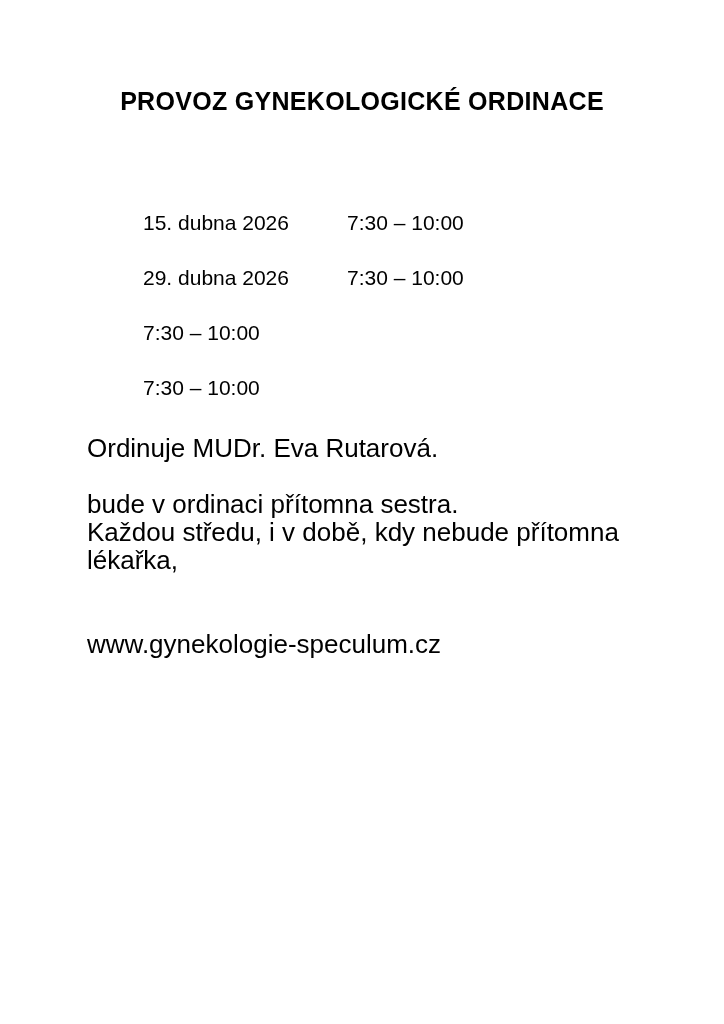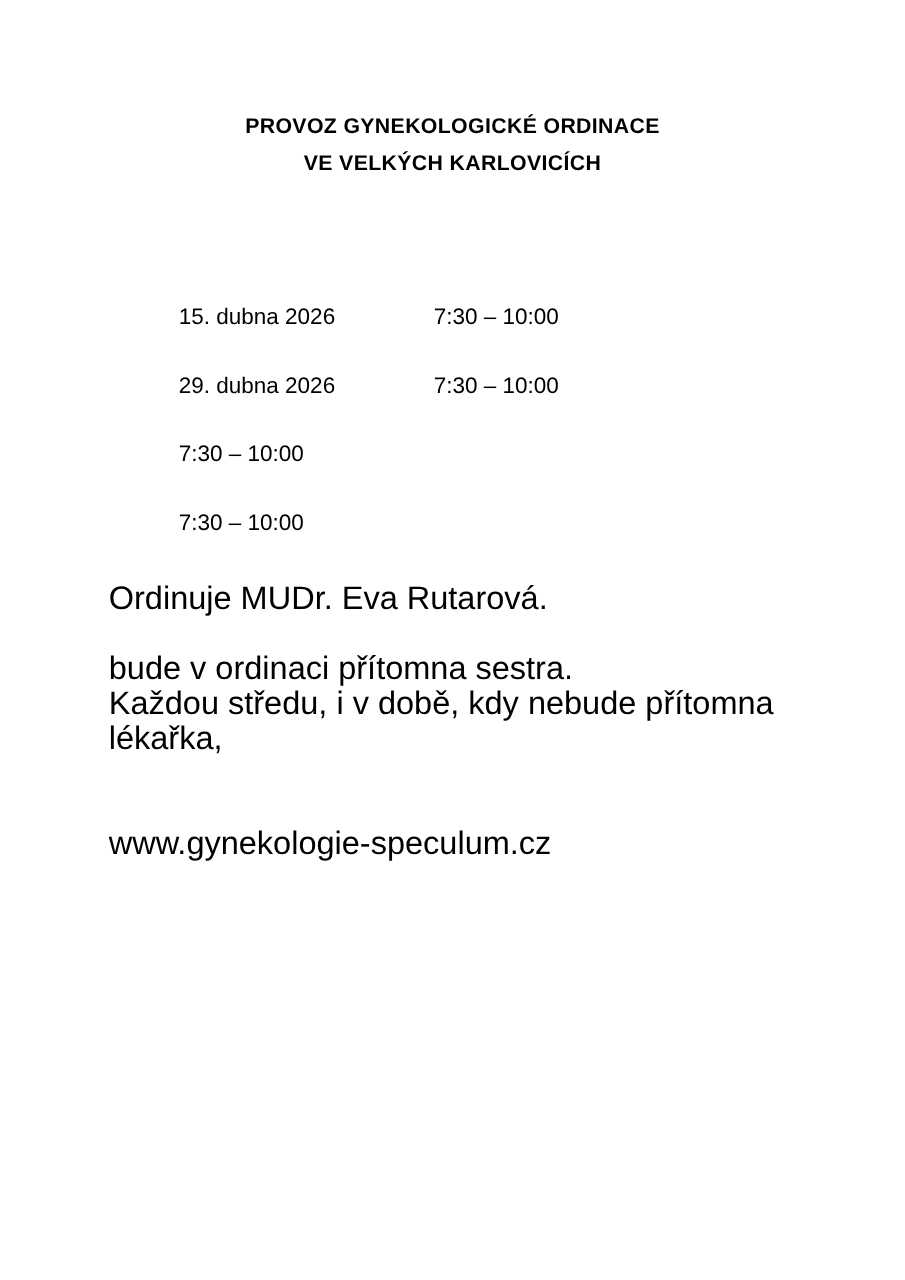--- a/index.html
+++ b/index.html
@@ -13,28 +13,28 @@
     height: 1024px;
     background: #ffffff;
     color: #000000;
     font-family: "Liberation Sans", "DejaVu Sans", sans-serif;
     overflow: hidden;
   }
   .title-block {
     padding-top: 86px;
     text-align: center;
     font-weight: bold;
-    font-size: 17px;
+    font-size: 25px;
     line-height: 30px;
     letter-spacing: 0.3px;
   }
   .schedule {
     margin-top: 93px;
     margin-left: 143px;
-    font-size: 18px;
+    font-size: 21px;
   }
   .schedule-row {
     display: flex;
     line-height: 28px;
     margin-bottom: 27px;
   }
   .schedule-date {
     width: 204px;
   }
   .schedule-time {
@@ -62,21 +62,20 @@
     display: block;
   }
 </style>
 </head>
 <body>
 
 <div class="page">
 
   <div class="title-block">
     <span class="line">PROVOZ GYNEKOLOGICKÉ ORDINACE</span>
-    <span class="line">VE VELKÝCH KARLOVICÍCH</span>
   </div>
 
   <div class="schedule">
     <div class="schedule-row">
       <span class="schedule-date">15. dubna 2026</span>
       <span class="schedule-time">7:30 – 10:00</span>
     </div>
     <div class="schedule-row">
       <span class="schedule-date">29. dubna 2026</span>
       <span class="schedule-time">7:30 – 10:00</span>

